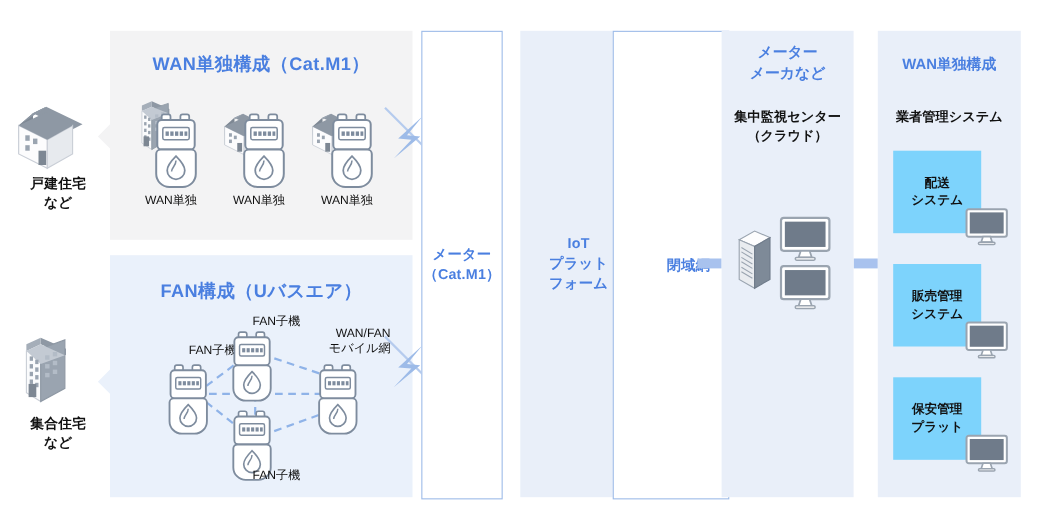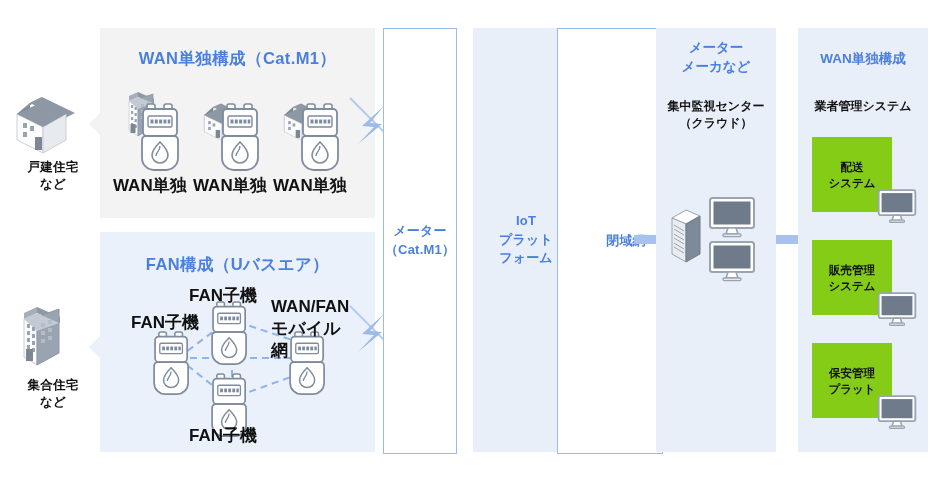--- a/index.html
+++ b/index.html
@@ -55,29 +55,29 @@
   .zone-title{
     position:absolute;left:0;right:0;text-align:center;
     font-size:13.5px;font-weight:bold;color:#4a7fe0;line-height:1.4;
   }
   .zone-sub{
     position:absolute;left:0;right:0;text-align:center;
     font-size:12px;font-weight:bold;color:#111;line-height:1.4;
   }
 
   
-  .syscard{position:absolute;background:#84cc16;}
+  .syscard{position:absolute;background:#7dd3fc;}
   .syscard-label{
     position:absolute;left:0;right:0;top:50%;transform:translateY(-50%);
     text-align:center;font-size:11.5px;font-weight:bold;color:#111;line-height:1.42;
   }
 
   
   .cap{
-    position:absolute;text-align:left;font-size:17px;font-weight:bold;
+    position:absolute;text-align:right;font-size:11px;font-weight:normal;
     color:#111;line-height:1.3;white-space:nowrap;
   }
 
   
   .connbar{position:absolute;height:9px;background:#a8c2ee;}
 
   svg{display:block;overflow:visible;}
 </style>
 </head>
 <body>

